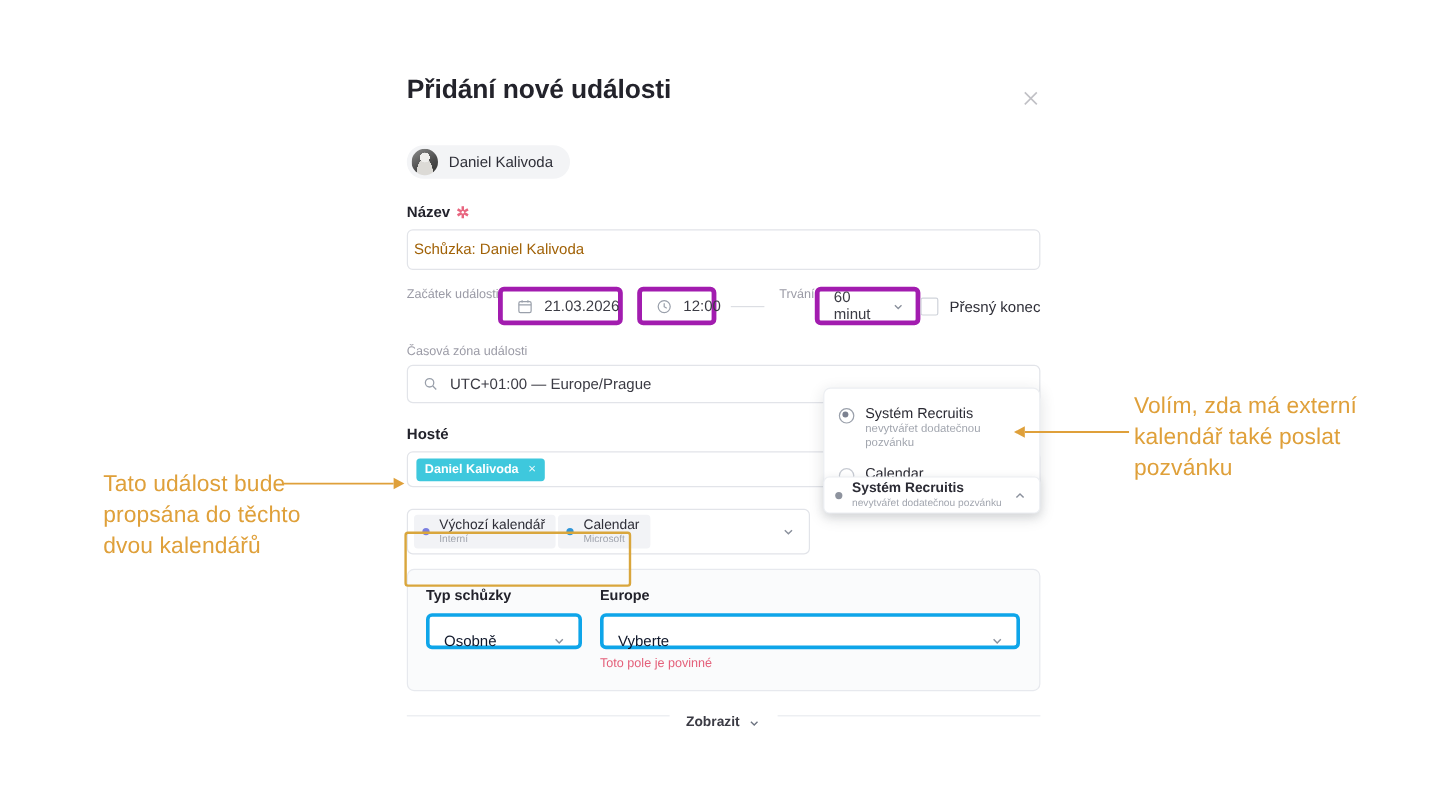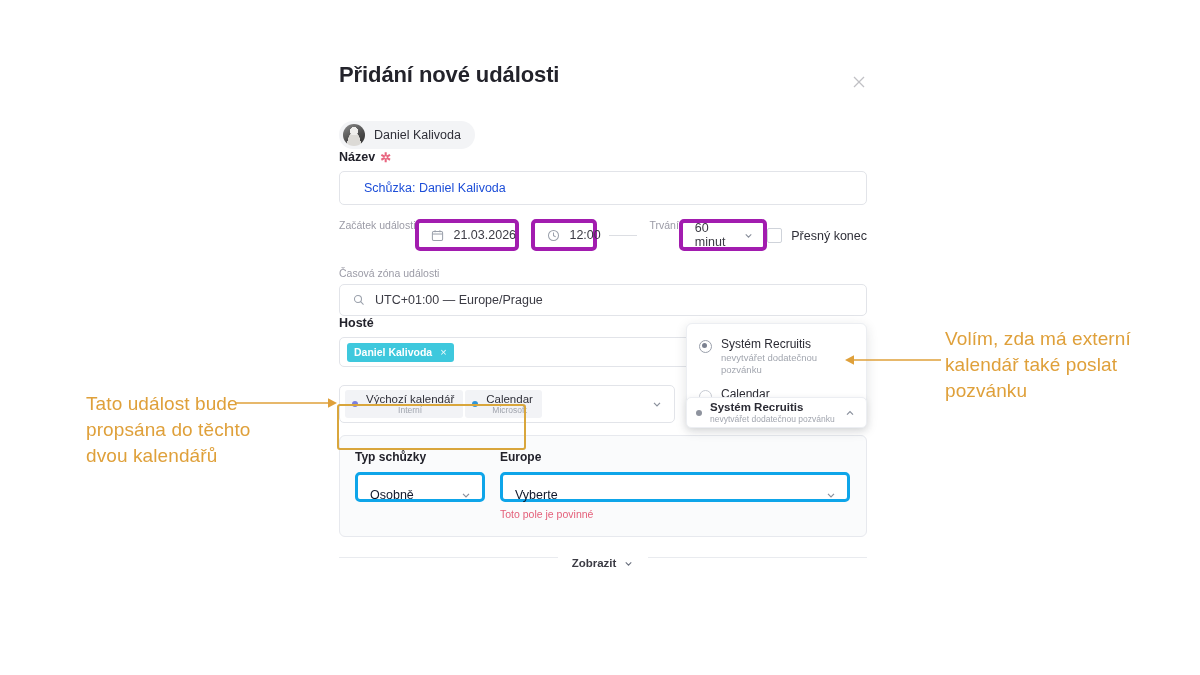--- a/index.html
+++ b/index.html
@@ -86,33 +86,33 @@
     gap: 5px;
   }
   .req-star { color: #e8657f; font-size: 13px; line-height: 1; }
   .small-label {
     font-size: 10.5px;
     color: #9b9ba6;
     margin-bottom: 5px;
     font-weight: 400;
   }
 
-  .block { }
+  .block { margin-top: 19px; }
 
   
   .input-box {
     height: 34px;
     border: 1px solid #e2e4e9;
     border-radius: 5px;
     background: #fff;
     display: flex;
     align-items: center;
-    padding: 0 24px;
+    padding: 0 5px;
     font-size: 12.5px;
-    color: #1d4ed8;
+    color: #a16207;
     box-sizing: border-box;
   }
   .input-box.wide { width: 100%; }
 
   
   .dt-row {
     display: flex;
     align-items: flex-end;
     gap: 0;
     margin-top: 14px;
@@ -218,21 +218,21 @@
     align-items: center;
     gap: 8px;
     background: #f2f3f6;
     border-radius: 3px;
     padding: 3px 9px 3px 7px;
   }
   .dot {
     width: 6px; height: 6px; border-radius: 50%;
     flex: 0 0 auto;
   }
-  .cal-chip-texts { display: flex; flex-direction: column; line-height: 1.15; text-align: center; }
+  .cal-chip-texts { display: flex; flex-direction: column; line-height: 1.15; }
   .cal-chip-name { font-size: 11.5px; color: #2f2f38; }
   .cal-chip-sub  { font-size: 8.5px; color: #a0a4ad; }
   .cal-select .chev { margin-left: auto; }
 
   .highlight-box {
     position: absolute;
     border: 2px solid #d9a63c;
     border-radius: 3px;
     pointer-events: none;
   }

